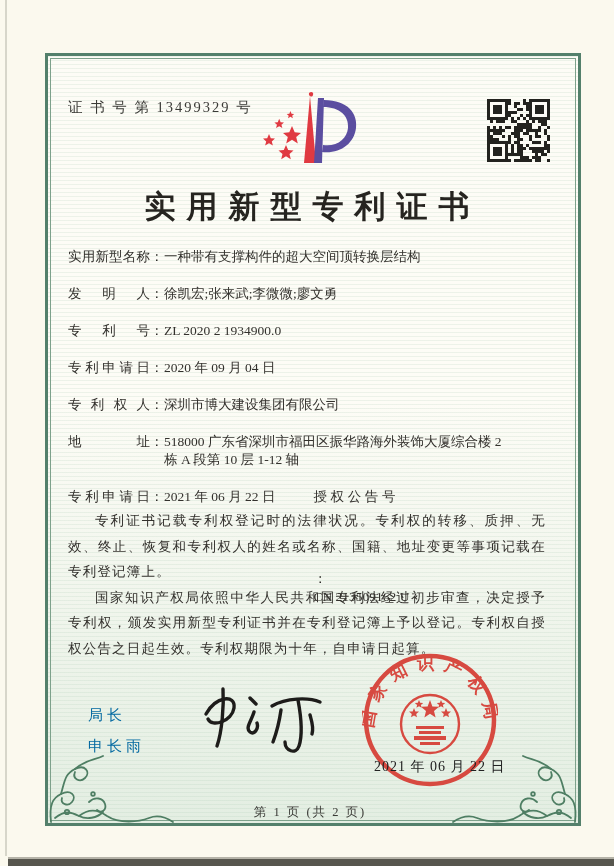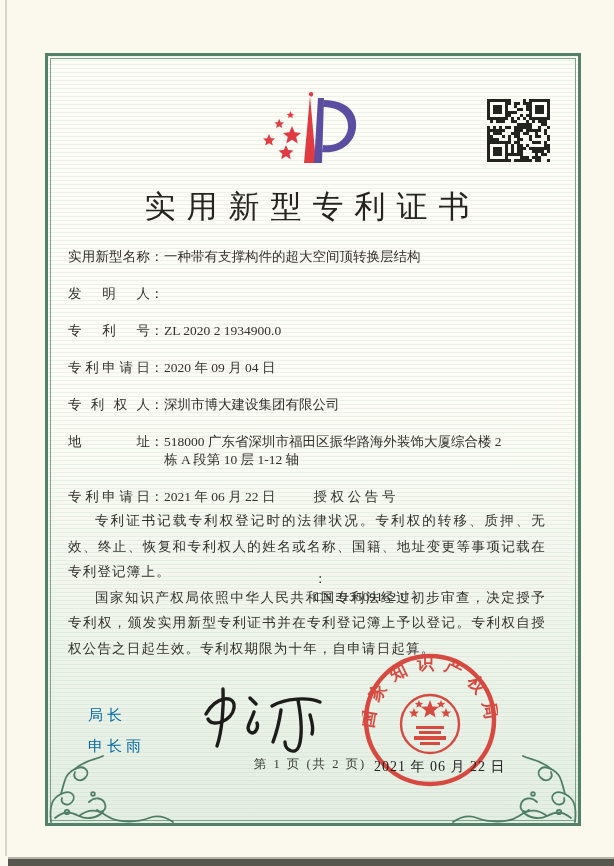--- a/index.html
+++ b/index.html
@@ -11,37 +11,37 @@
   .edge-bottom2{position:absolute;left:8px;right:0;bottom:7px;height:2px;background:#97958a;opacity:.7;}
   
   .frame{position:absolute;left:45px;top:53px;width:530px;height:767px;border:3px solid #53806b;
          background:
            linear-gradient(180deg, rgba(255,255,255,0) 45%, rgba(168,205,180,.30) 100%),
            repeating-linear-gradient(180deg, rgba(120,170,138,.12) 0px, rgba(120,170,138,.12) 1px, rgba(255,255,255,0) 1px, rgba(255,255,255,0) 4px),
            #fdfcf6;}
   .frame::before{content:'';position:absolute;inset:2px;border:1px solid #7da18b;pointer-events:none;}
   .abs{position:absolute;}
   .cert-no{left:68px;top:98px;font-size:14.5px;letter-spacing:2px;color:#3a3a36;}
-  .title{left:0;top:186px;width:614px;text-align:center;font-size:31px;font-weight:400;
+  .title{left:0;top:186px;width:614px;text-align:center;font-size:31px;font-weight:700;
          letter-spacing:11px;color:#262420;text-indent:11px;}
   .fields{left:68px;top:248px;width:490px;font-size:13.5px;line-height:18px;}
   .frow{margin-bottom:19px;display:flex;align-items:flex-start;}
   .flabel{display:inline-block;width:82px;text-align:justify;text-align-last:justify;flex:0 0 82px;color:#33312d;}
   .fcolon{flex:0 0 14px;}
   .fvalue{white-space:pre-line;color:#33312d;}
   .grantrow{display:flex;}
   .grant2{margin-left:38px;display:flex;flex-direction:column;}
   .body-text{left:68px;top:508px;width:478px;font-size:13.5px;line-height:25.5px;
              text-align:justify;letter-spacing:1.2px;color:#33312d;}
   .body-text p{margin:0;text-indent:2em;}
   .signer{left:88px;top:700px;font-size:15px;line-height:31px;letter-spacing:4px;color:#0369a1;}
   .sig-svg{left:190px;top:682px;}
   .seal-svg{left:362px;top:652px;opacity:.92;}
   .issue-date{left:374px;top:758px;font-size:14px;letter-spacing:1px;color:#222;}
-  .page-num{left:45px;top:756px;width:530px;text-align:center;font-size:12.5px;letter-spacing:2px;color:#3a3a36;}
+  .page-num{left:45px;top:804px;width:530px;text-align:center;font-size:12.5px;letter-spacing:2px;color:#3a3a36;}
   .back-note{left:0;top:831px;width:614px;text-align:center;font-size:13px;letter-spacing:3px;color:#35332f;}
   .logo-svg{left:252px;top:90px;}
   .qr-svg{left:487px;top:99px;}
   .orn{position:absolute;bottom:-3px;}
   .orn.left{left:-3px;}
   .orn.right{right:-3px;transform:scaleX(-1);}
 </style>
 </head>
 <body>
 
@@ -68,20 +68,21 @@
         <path d="M30,17 C40,8 50,8 58,4"></path>
         <path d="M10,66 C20,58 26,60 34,64 C42,68 52,66 58,60"></path>
         <path d="M34,64 C44,56 54,58 62,64 C74,72 94,70 104,66 C114,62 122,66 128,70"></path>
         <path d="M44,50 C50,44 58,46 60,52 C62,58 56,62 52,58"></path>
         <circle cx="22" cy="60" r="2.2"></circle>
         <circle cx="48" cy="42" r="1.8"></circle>
       </g>
     </svg>
   </div>
 
+  <div class="abs cert-no">证 书 号 第 13499329 号</div>
 
   <svg class="abs logo-svg" width="110" height="80" viewBox="0 0 110 80">
     <g fill="#e03a42">
       <polygon points="58,6 52,73 64,73"></polygon>
       <path d="M57,3 C59,1 62,2 61,5 C60,8 56,6 57,3 Z"></path>
       <polygon points="38,20 39.8,24.2 44,24.6 40.8,27.4 41.9,31.6 38,29.2 34.1,31.6 35.2,27.4 32,24.6 36.2,24.2" transform="scale(0.62) translate(24,14)"></polygon>
       <polygon points="27,30 28.8,34.2 33,34.6 29.8,37.4 30.9,41.6 27,39.2 23.1,41.6 24.2,37.4 21,34.6 25.2,34.2" transform="scale(0.8) translate(7,6)"></polygon>
       <polygon points="40,36 42.7,42.3 49,42.9 44.2,47.1 45.8,53.4 40,49.8 34.2,53.4 35.8,47.1 31,42.9 37.3,42.3"></polygon>
       <polygon points="17,44 18.8,48.2 23,48.6 19.8,51.4 20.9,55.6 17,53.2 13.1,55.6 14.2,51.4 11,48.6 15.2,48.2"></polygon>
       <polygon points="34,55 36.2,60.1 41.5,60.6 37.5,64 38.8,69.2 34,66.2 29.2,69.2 30.5,64 26.5,60.6 31.8,60.1"></polygon>
@@ -261,20 +262,21 @@
 
   <div class="abs fields">
     <div class="frow">
       <span class="flabel">实用新型名称</span>
         <span class="fcolon">：</span>
       <span class="fvalue">一种带有支撑构件的超大空间顶转换层结构</span>
     </div>
     <div class="frow">
       <span class="flabel">发明人</span>
         <span class="fcolon">：</span>
+      <span class="fvalue">徐凯宏;张来武;李微微;廖文勇</span>
     </div>
     <div class="frow">
       <span class="flabel">专利号</span>
         <span class="fcolon">：</span>
       <span class="fvalue">ZL 2020 2 1934900.0</span>
     </div>
     <div class="frow">
       <span class="flabel">专利申请日</span>
         <span class="fcolon">：</span>
       <span class="fvalue">2020 年 09 月 04 日</span>

